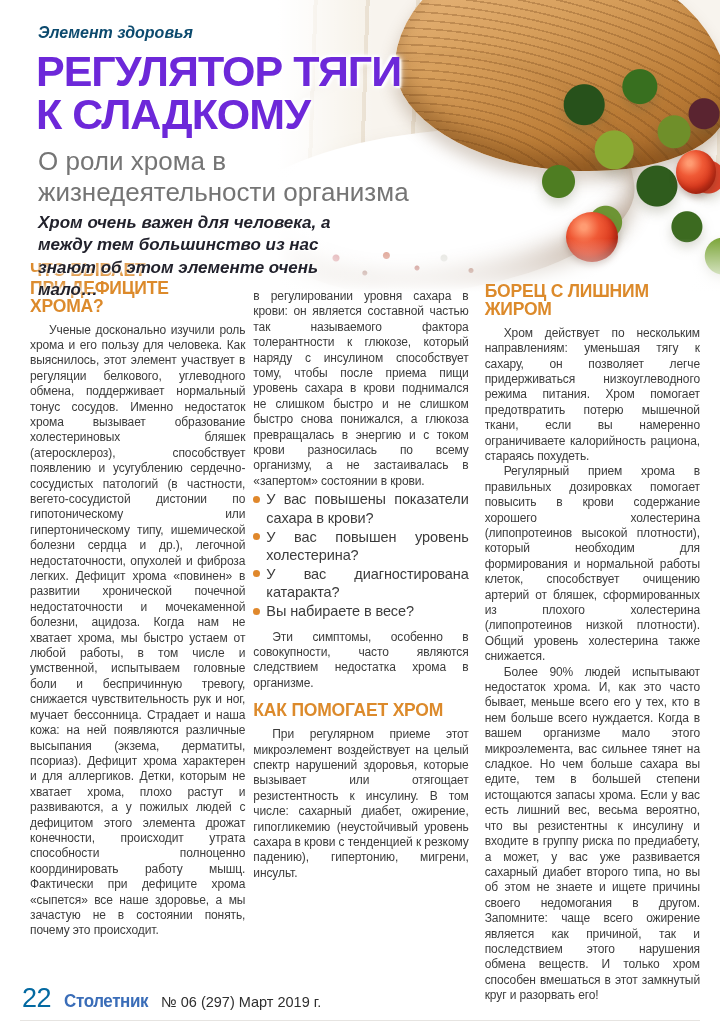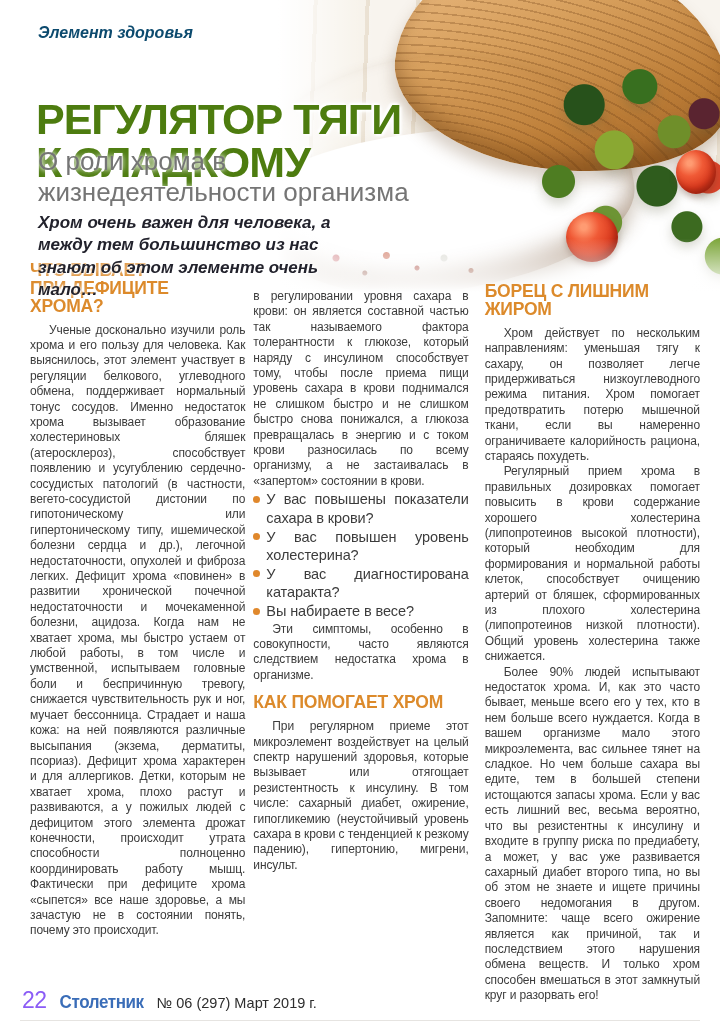--- a/index.html
+++ b/index.html
@@ -71,23 +71,23 @@
       radial-gradient(circle at 55% 60%, #b05a50 0 2px, rgba(0,0,0,0) 3px),
       radial-gradient(circle at 70% 40%, #e0e0da 0 3px, rgba(0,0,0,0) 4px),
       radial-gradient(circle at 85% 65%, #9a5a45 0 2px, rgba(0,0,0,0) 3px);
   }
   .photo .fade-left { position:absolute; inset:0; background:linear-gradient(90deg, #fff 0%, rgba(255,255,255,0) 22%); }
   .photo .fade-bottom { position:absolute; inset:0; background:linear-gradient(180deg, rgba(255,255,255,0) 80%, #fff 98%); }
 
   
   .kicker { position:absolute; left:38px; top:24px; font-size:16px; font-weight:700; font-style:italic;
     color:#0c4a6e; z-index:5; }
-  .title { position:absolute; left:36px; top:50px; z-index:5; color:#4d7c0f; font-weight:700;
+  .title { position:absolute; left:36px; top:50px; z-index:5; color:#6d28d9; font-weight:700;
     font-size:43px; line-height:1.0; letter-spacing:-1px;
-    text-shadow: 0 0 5px #fff, 0 0 10px #fff, 2px 2px 2px rgba(255,255,255,.9), -2px -2px 2px rgba(255,255,255,.9); margin-top: 48px; }
+    text-shadow: 0 0 5px #fff, 0 0 10px #fff, 2px 2px 2px rgba(255,255,255,.9), -2px -2px 2px rgba(255,255,255,.9); }
   .title span { display:block; }
   .subtitle { position:absolute; left:38px; top:146px; width:400px; z-index:5; color:#757575;
     font-size:26px; line-height:1.18;
     text-shadow: 0 0 4px #fff, 0 0 8px #fff; }
   .lead { position:absolute; left:38px; top:212px; width:326px; z-index:5; color:#22222c;
     font-size:17px; font-weight:700; font-style:italic; line-height:1.32;
     text-shadow: 0 0 4px #fff, 0 0 8px #fff, 1px 1px 1px rgba(255,255,255,.9); }
 
   
   .columns { position:absolute; left:30px; right:20px; top:262px; bottom:40px;
@@ -95,30 +95,30 @@
   .col { flex:1 1 0; min-width:0; }
   .col-2 { padding-top:27px; }
   .col-3 { padding-top:21px;margin-left:8px; }
   h2, h3 { color:#dc8a2b; font-weight:700; line-height:1.02; letter-spacing:-0.2px; }
   h2 { font-size:17.5px; margin-bottom:7px; }
   h3 { font-size:17.5px; margin:11px 0 7px; }
   h3.first { margin-top:0; }
   .col p { font-size:12px; line-height:1.285; text-align:justify; letter-spacing:-0.1px;
     color:#3c3c3c; text-indent:19px; hyphens:auto; -webkit-hyphens:auto; }
   .col p.noindent { text-indent:0; }
-  ul.checks { list-style:none; margin:1px 0 1px; }
+  ul.checks { list-style:none; margin:1px 0 9px; }
   ul.checks li { position:relative; padding-left:13px; font-size:14.5px; line-height:1.285;
     letter-spacing:-0.1px; color:#3c3c3c; text-align:justify; }
   ul.checks li::before { content:""; position:absolute; left:0; top:5.5px; width:7px; height:7px;
     border-radius:50%; background:#e0882c; }
 
   
   .footer { position:absolute; left:22px; right:22px; bottom:10px; display:flex;
     align-items:baseline; gap:13px; z-index:6; }
-  .page-number { font-size:23px; color:#8b5cf6; letter-spacing:-0.5px; }
+  .page-number { font-size:27px; color:#0369a1; letter-spacing:-0.5px; }
   .magazine-logo { font-size:17px; font-weight:700; color:#3a6db8; letter-spacing:-0.4px;
     transform:scaleY(1.08); transform-origin:bottom; }
   .issue-info { font-size:14.5px; color:#2e2e2e; }
   .footer-rule { position:absolute; left:20px; right:20px; bottom:3px; height:1px; background:#e6e4e1; }
 </style>
 </head>
 <body>
 
 <div class="page">
 

